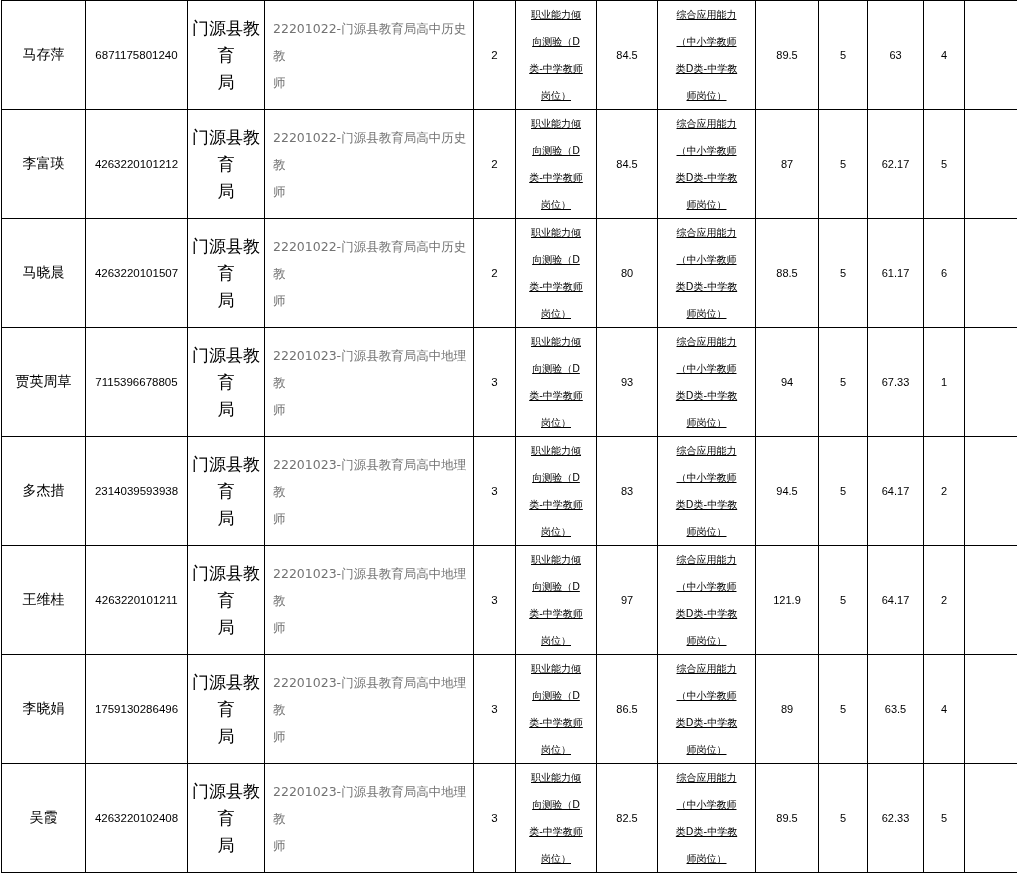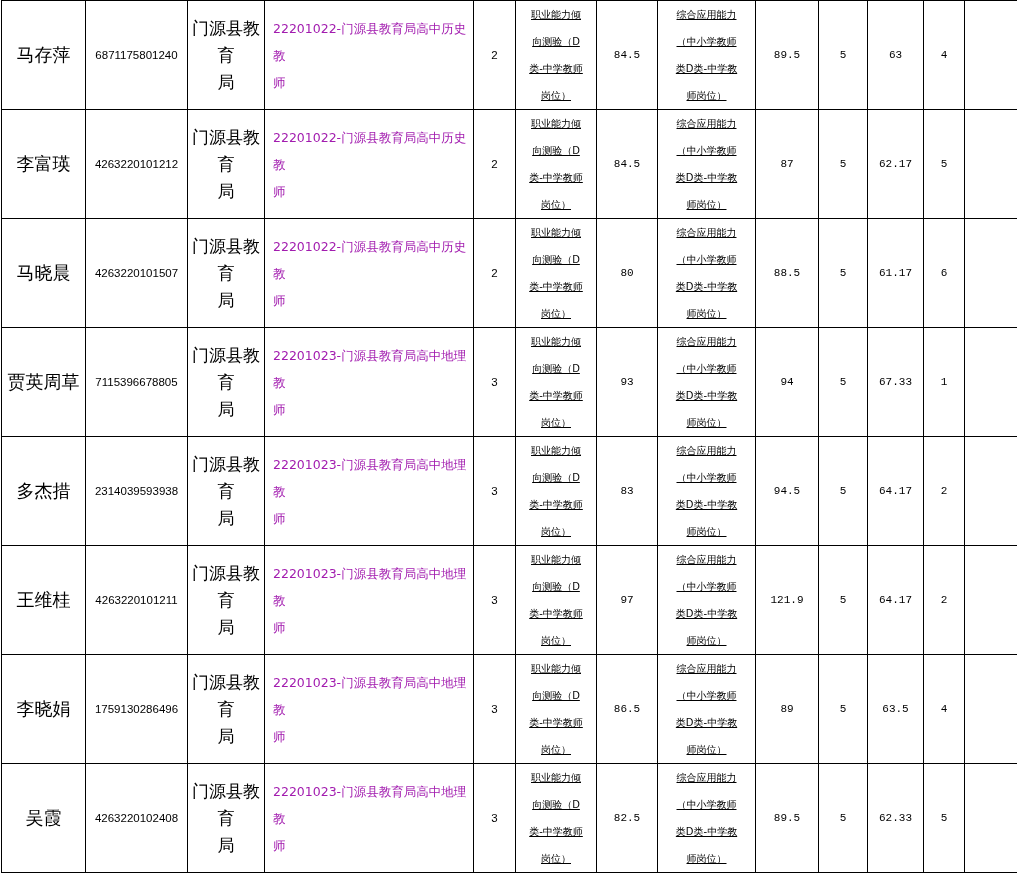--- a/index.html
+++ b/index.html
@@ -30,27 +30,27 @@
     height: 108px;
     padding: 0;
     text-align: center;
     vertical-align: middle;
     box-sizing: border-box;
     overflow: hidden;
   }
   table.results tr:first-child td {
     border-top: 1.5px solid #000;
   }
-  .name { font-size: 18px; font-family: Liberation Mono, monospace; }
-  .num { font-family: Liberation Mono, monospace; font-size: 11px; }
+  .name { font-size: 14px; font-family: Liberation Mono, monospace; }
+  .num { font-family: Liberation Sans, sans-serif; font-size: 11px; }
   .id { font-family: "Liberation Sans", "DejaVu Sans", sans-serif; font-size: 11.5px; }
   .dept { font-size: 17px; line-height: 27px; padding: 0 4px !important; margin-top: 48px; }
   .post {
     text-align: left !important;
-    color: #a21caf;
+    color: #737373;
     font-size: 12.5px;
     line-height: 27px;
     padding: 0 6px 0 8px !important;
   }
   .subj {
     font-size: 10px;
     line-height: 27px;
     padding: 0 4px !important;
     text-decoration: underline;
   }

